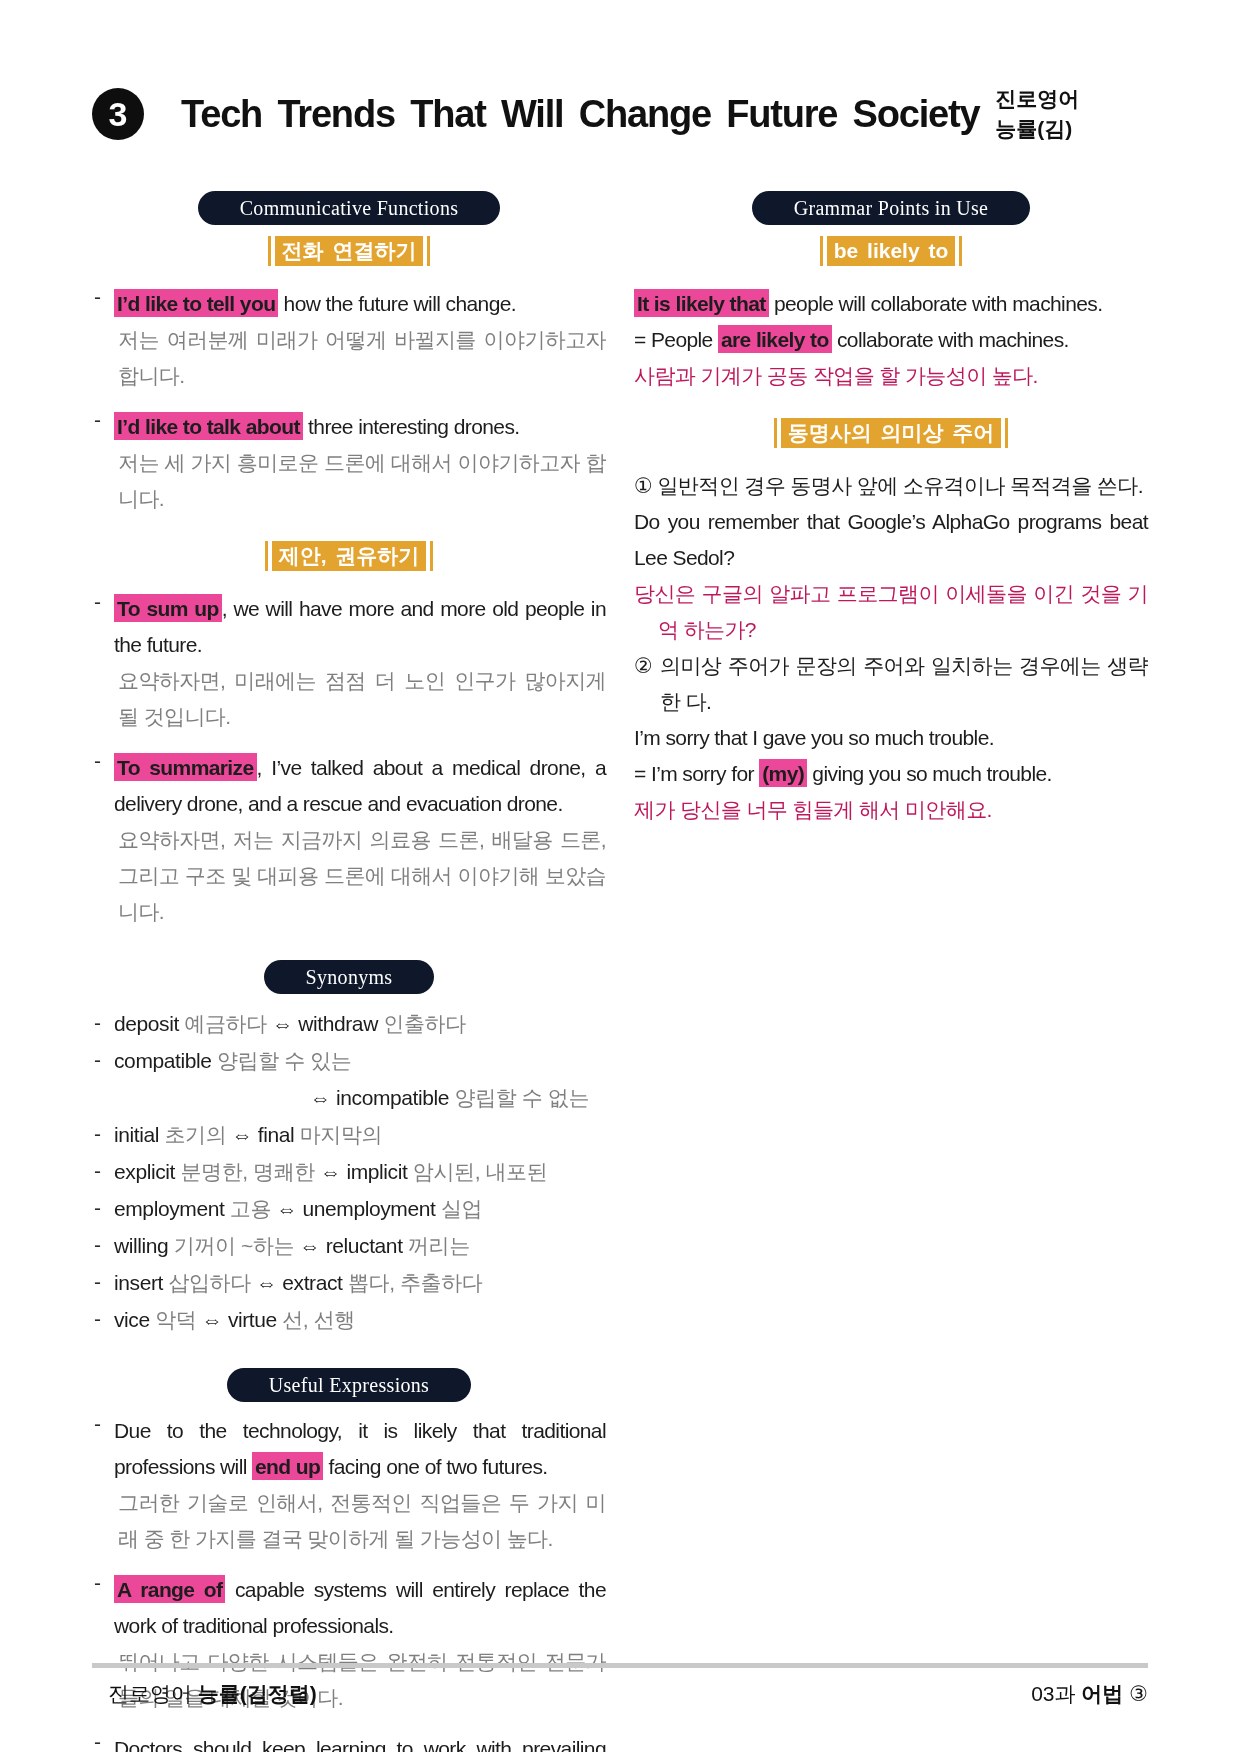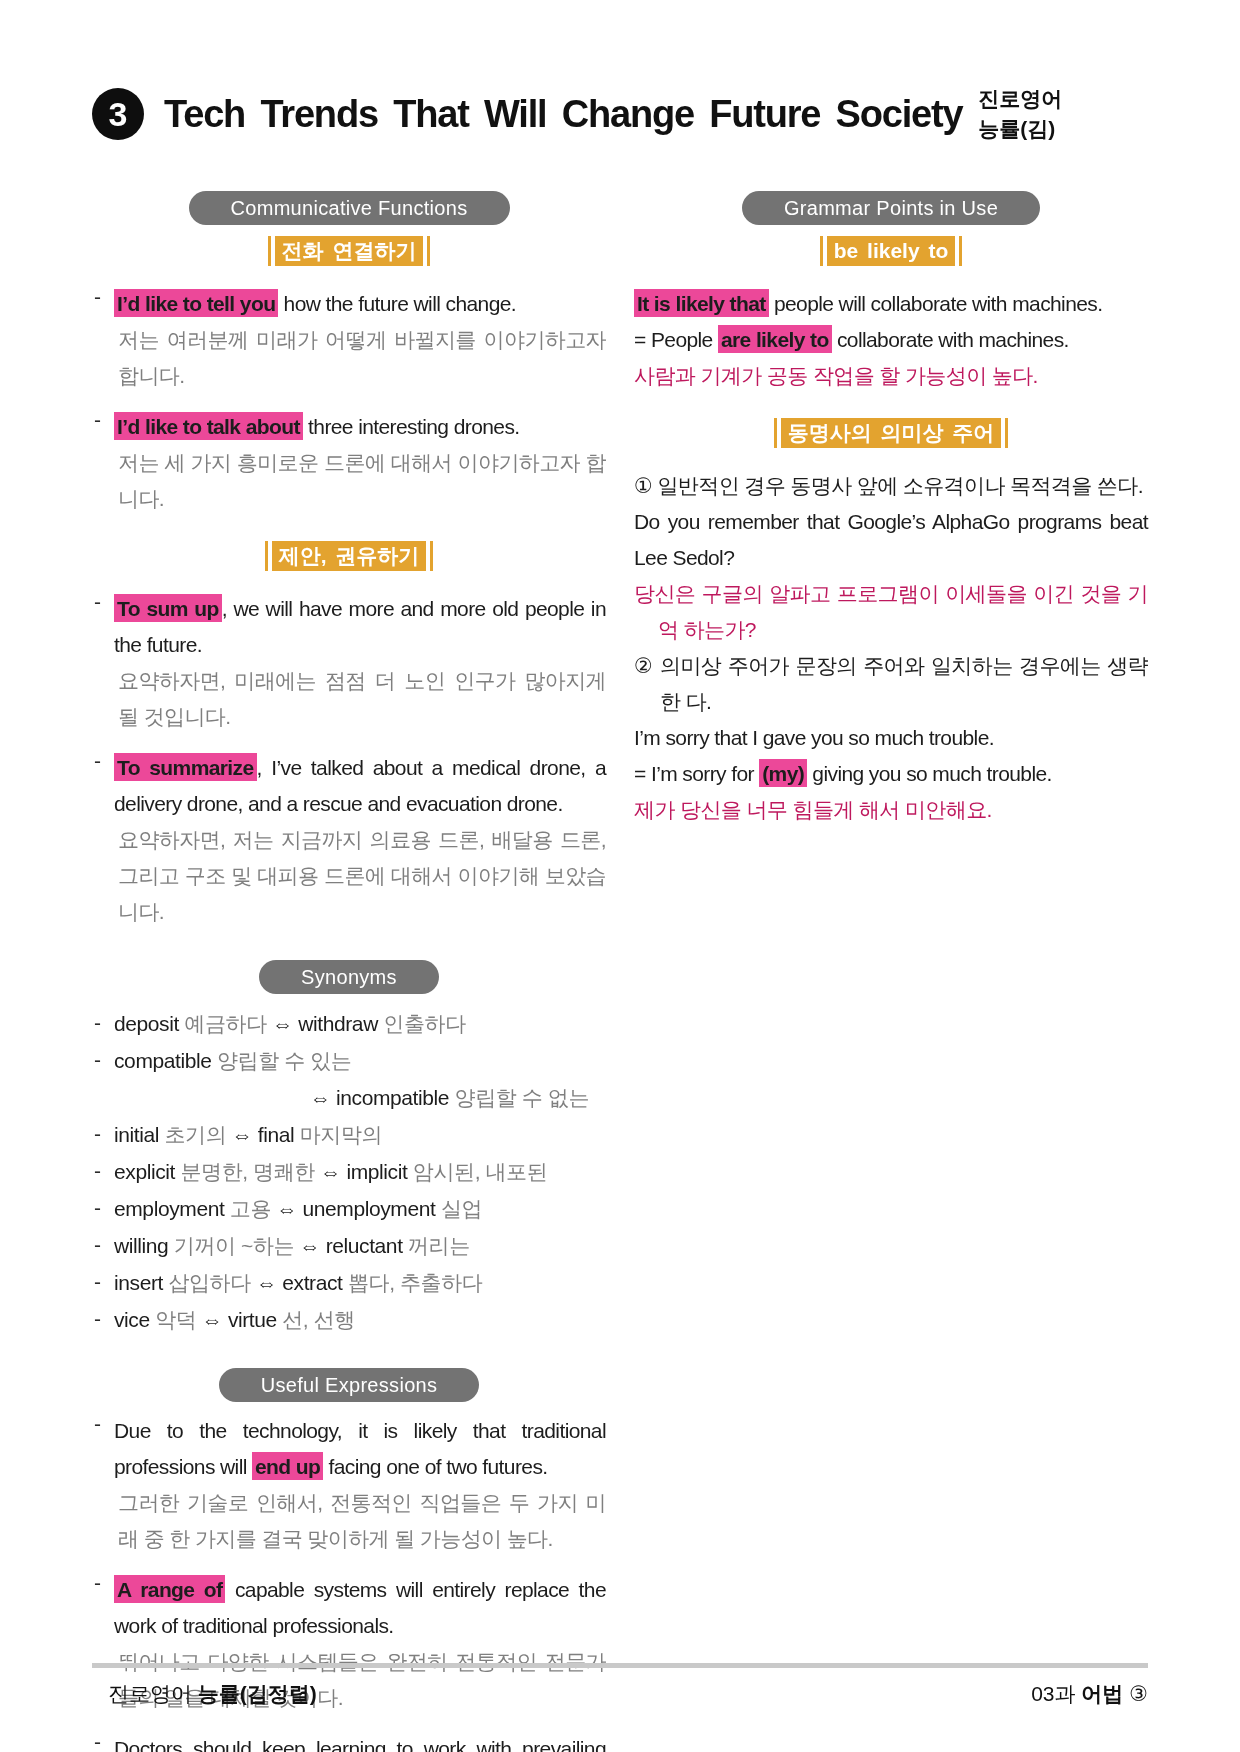--- a/index.html
+++ b/index.html
@@ -11,33 +11,33 @@
   .page { padding:0 92px; position:relative; height:100%; box-sizing:border-box; }
 
   
   .hdr { display:flex; align-items:center; padding-top:84px; }
   .badge {
     width:52px; height:52px; border-radius:50%; background:#0e0e0e; color:#fff;
     display:flex; align-items:center; justify-content:center; flex:0 0 52px;
     font-size:34px; font-weight:700;
   }
   .title {
-    margin:0 0 0 20px; font-size:38px; font-weight:700; letter-spacing:-1.2px;
+    margin:0 0 0 37px; font-size:38px; font-weight:700; letter-spacing:-1.2px;
     word-spacing:6px; white-space:nowrap; color:#111;
   }
   .subject { margin-left:16px; font-size:21px; font-weight:700; line-height:1.45; color:#111; }
 
   
   .cols { display:flex; gap:28px; margin-top:46px; }
   .col { width:514px; flex:0 0 514px; }
 
   .pill-row { text-align:center; margin:0 0 11px; }
   .pill {
-    display:inline-block; background:#737373; color:#fff; border-radius:19px;
-    font-size:20px; line-height:22px; padding:6px 42px; letter-spacing:0.3px;
+    display:inline-block; background:#0f172a; color:#fff; border-radius:19px;
+    font-size:20px; line-height:22px; padding:6px 42px; letter-spacing:0.3px;font-family:Liberation Serif, serif;
   }
   .tag-row { text-align:center; margin:2px 0 20px; }
   .tag {
     display:inline-block; background:#e3a32f; color:#fff; font-weight:700;
     font-size:21px; line-height:24px; padding:3px 7px; word-spacing:3px;
     box-shadow:-4px 0 0 #ffffff, -7px 0 0 #e3a32f, 4px 0 0 #ffffff, 7px 0 0 #e3a32f;
   }
   .tag-row.gap-top { margin-top:24px; }
 
   .item { position:relative; padding-left:22px; margin:0 0 15px; }

